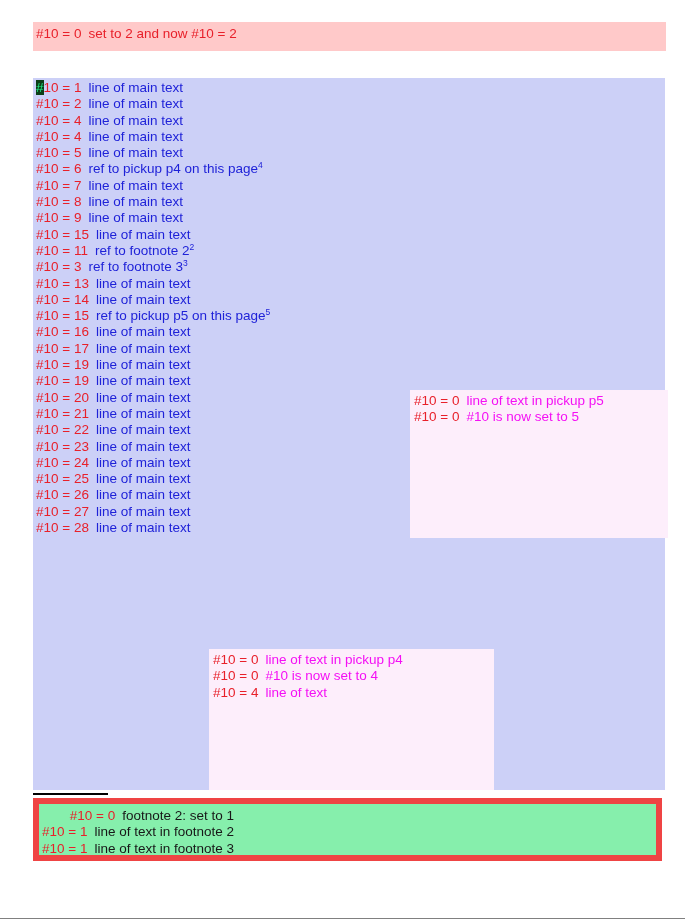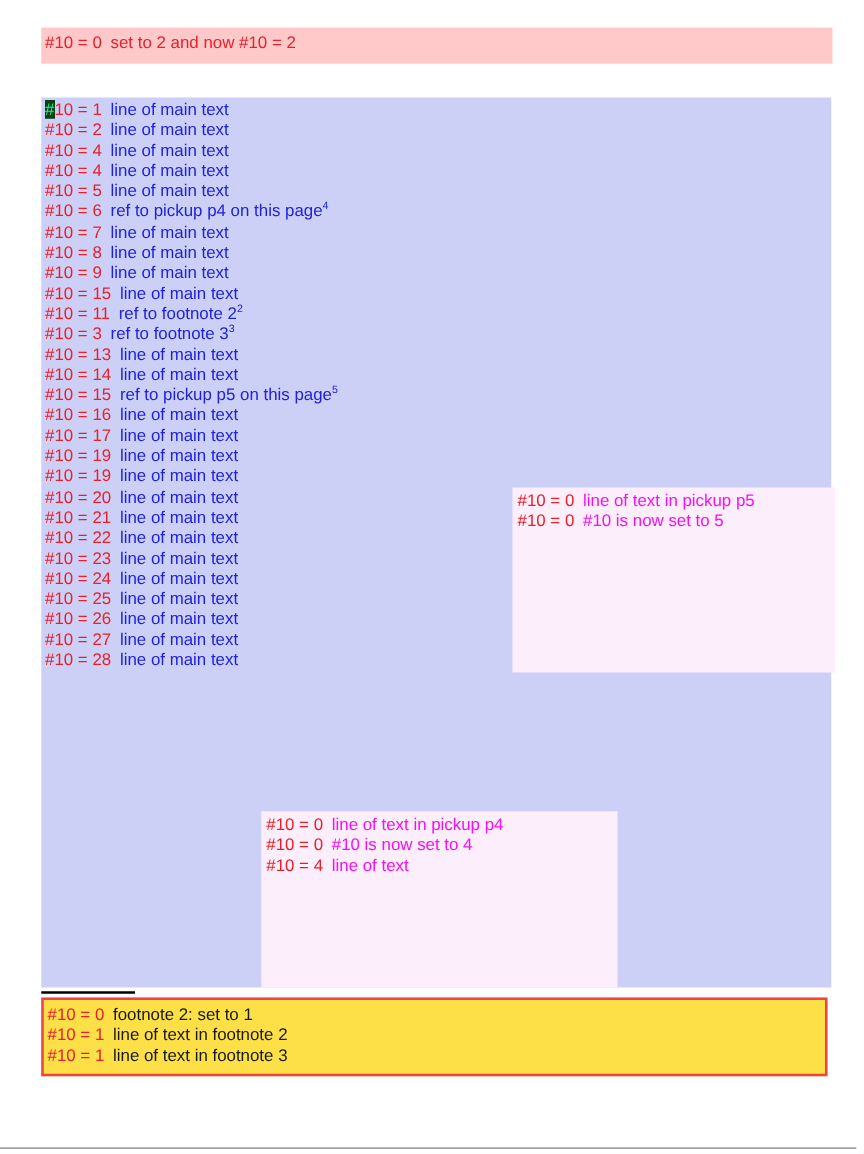--- a/index.html
+++ b/index.html
@@ -99,23 +99,24 @@
     height: 141px;
   }
 
   
   #footnotes {
     position: absolute;
     left: 33px;
     top: 798px;
     width: 629px;
     height: 63px;
-    background: #fde047;
-    border: 2px solid #ef4444;
+    background: #86efac;
+    border: 6px solid #ef4444;
     box-sizing: border-box;
+    text-align: right;
   }
   #footnote-rule {
     position: absolute;
     left: 33px;
     top: 793px;
     width: 75px;
     height: 2px;
     background: #000000;
   }
   #fnlines {

